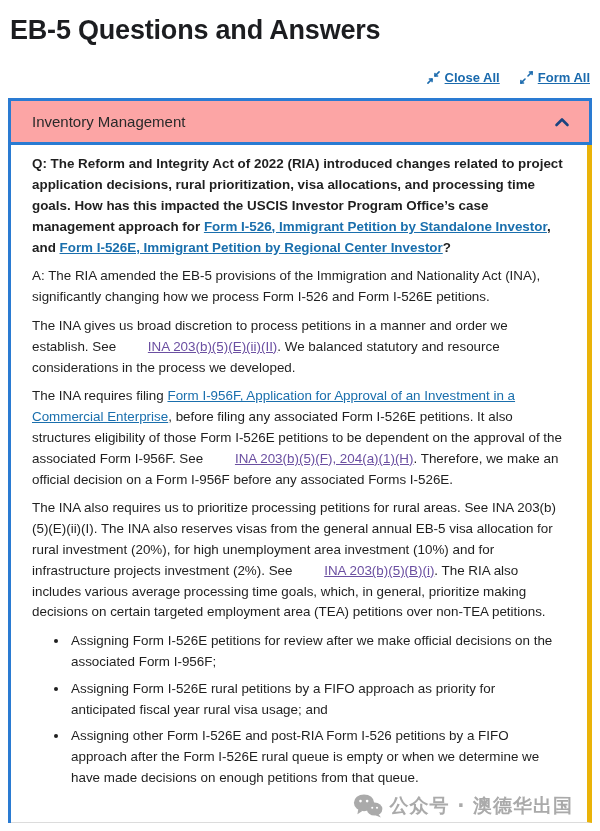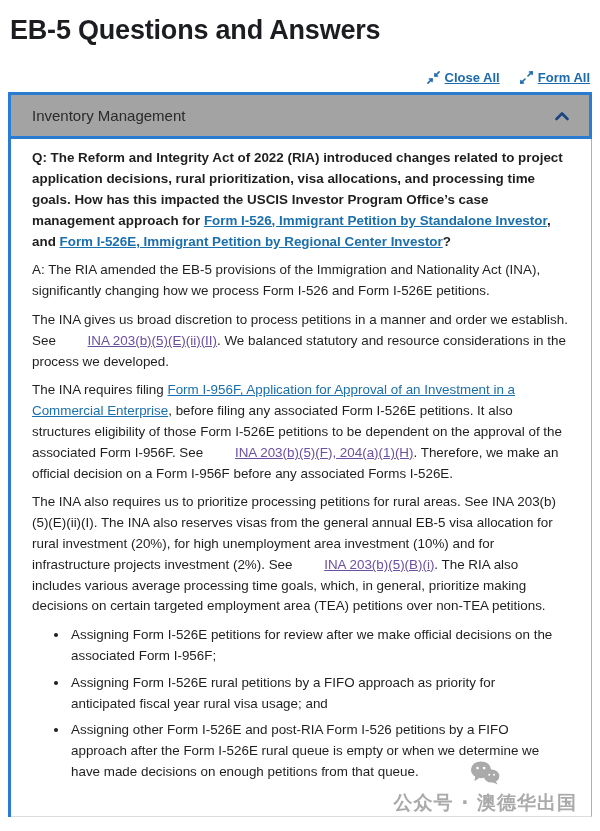--- a/index.html
+++ b/index.html
@@ -7,53 +7,52 @@
     width:600px;height:831px;overflow:hidden;background:#ffffff;
     font-family:"Liberation Sans","DejaVu Sans",sans-serif;color:#1b1b1b;
   }
   .page{padding:6px 8px 0 8px;}
   h1{
     font-size:27px;line-height:1.2;font-weight:700;color:#1c1d20;
     margin:8px 0 0 2px;letter-spacing:-0.2px;
   }
   .controls{
     display:flex;justify-content:flex-end;align-items:center;gap:20px;
-    margin:24px 2px 7px 0;font-size:13px;
+    margin:24px 2px 13px 0;font-size:13px;
   }
   .ctrl{
     display:inline-flex;align-items:center;gap:5px;color:#1a6aad;
     font-weight:600;text-decoration:none;cursor:pointer;
   }
   .ctrl span{text-decoration:underline;}
   .ctrl svg{stroke:#1a6aad;}
   .accordion{border-left:3px solid #2a7bd2;}
   .accordion-header{
-    border:3px solid #2a7bd2;border-left:none;background:#a3a3a3;
+    border:3px solid #2a7bd2;border-left:none;background:#fca5a5;
     height:41px;display:flex;align-items:center;justify-content:space-between;
     padding:0 19px 0 21px;cursor:pointer;
   }
   .accordion-header .title{font-size:15px;color:#2a2a2a;}
   .accordion-content{
     position:relative;box-sizing:border-box;height:678px;overflow:hidden;
-    border-right:1px solid #eab308;border-bottom:1px solid #dcdcdc;
+    border-right:5px solid #eab308;border-bottom:1px solid #dcdcdc;
     padding:9px 20px 0 21px;font-size:13.4px;line-height:20.8px;color:#1f1f1f;
   }
   .para{margin:0 0 8px 0;}
   .qbold{font-weight:700;}
   a.link{color:#1a6fad;text-decoration:underline;}
   a.visited{color:#6b4fa1;text-decoration:underline;padding-left:28px;}
   .qbold a{font-weight:700;}
   .em{}
   ul.blist{margin:0 11px 8px 0;padding:0 0 0 37px;}
   ul.blist li{margin:0 0 6px 0;padding-left:2px;}
   .watermark{
     position:absolute;right:14px;bottom:4px;display:flex;align-items:center;gap:7px;
     color:#aaaaaa;font-size:19px;font-weight:600;letter-spacing:1px;
     font-family:"DejaVu Sans","Liberation Sans",sans-serif;
-    flex-direction:column;
   }
 </style>
 </head>
 <body>
 
 <div class="page">
 
   <h1>EB-5 Questions and Answers</h1>
 
   <div class="controls">

